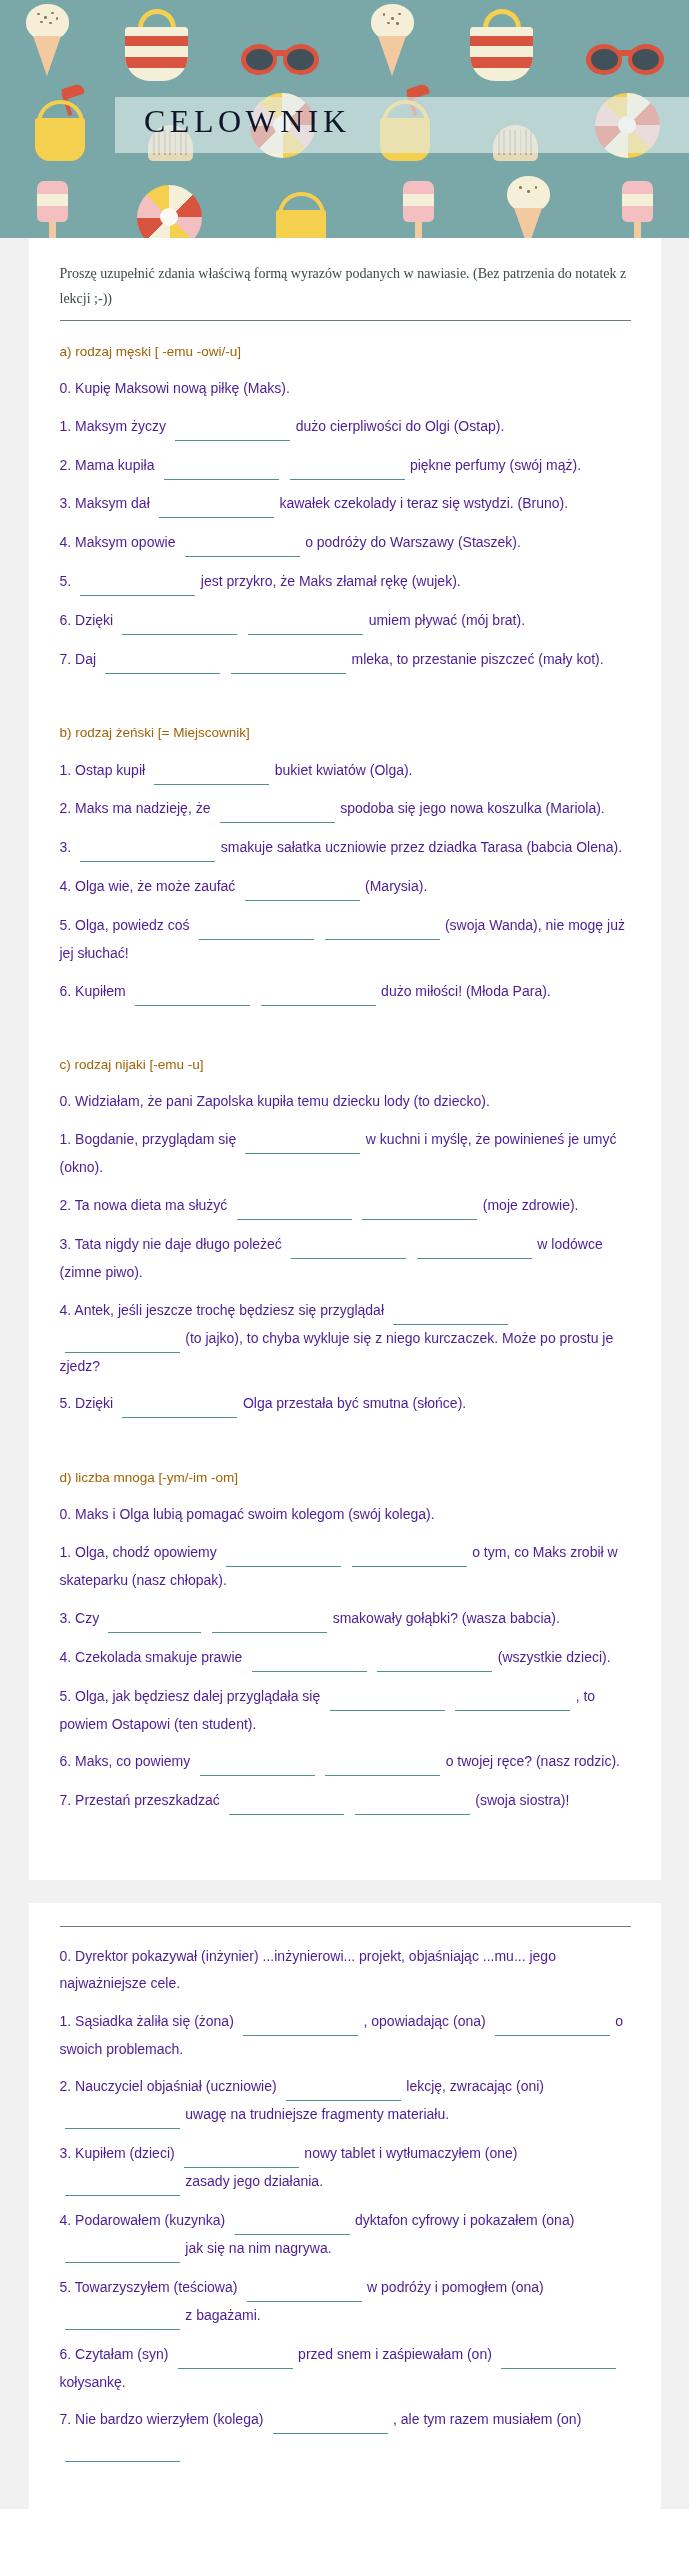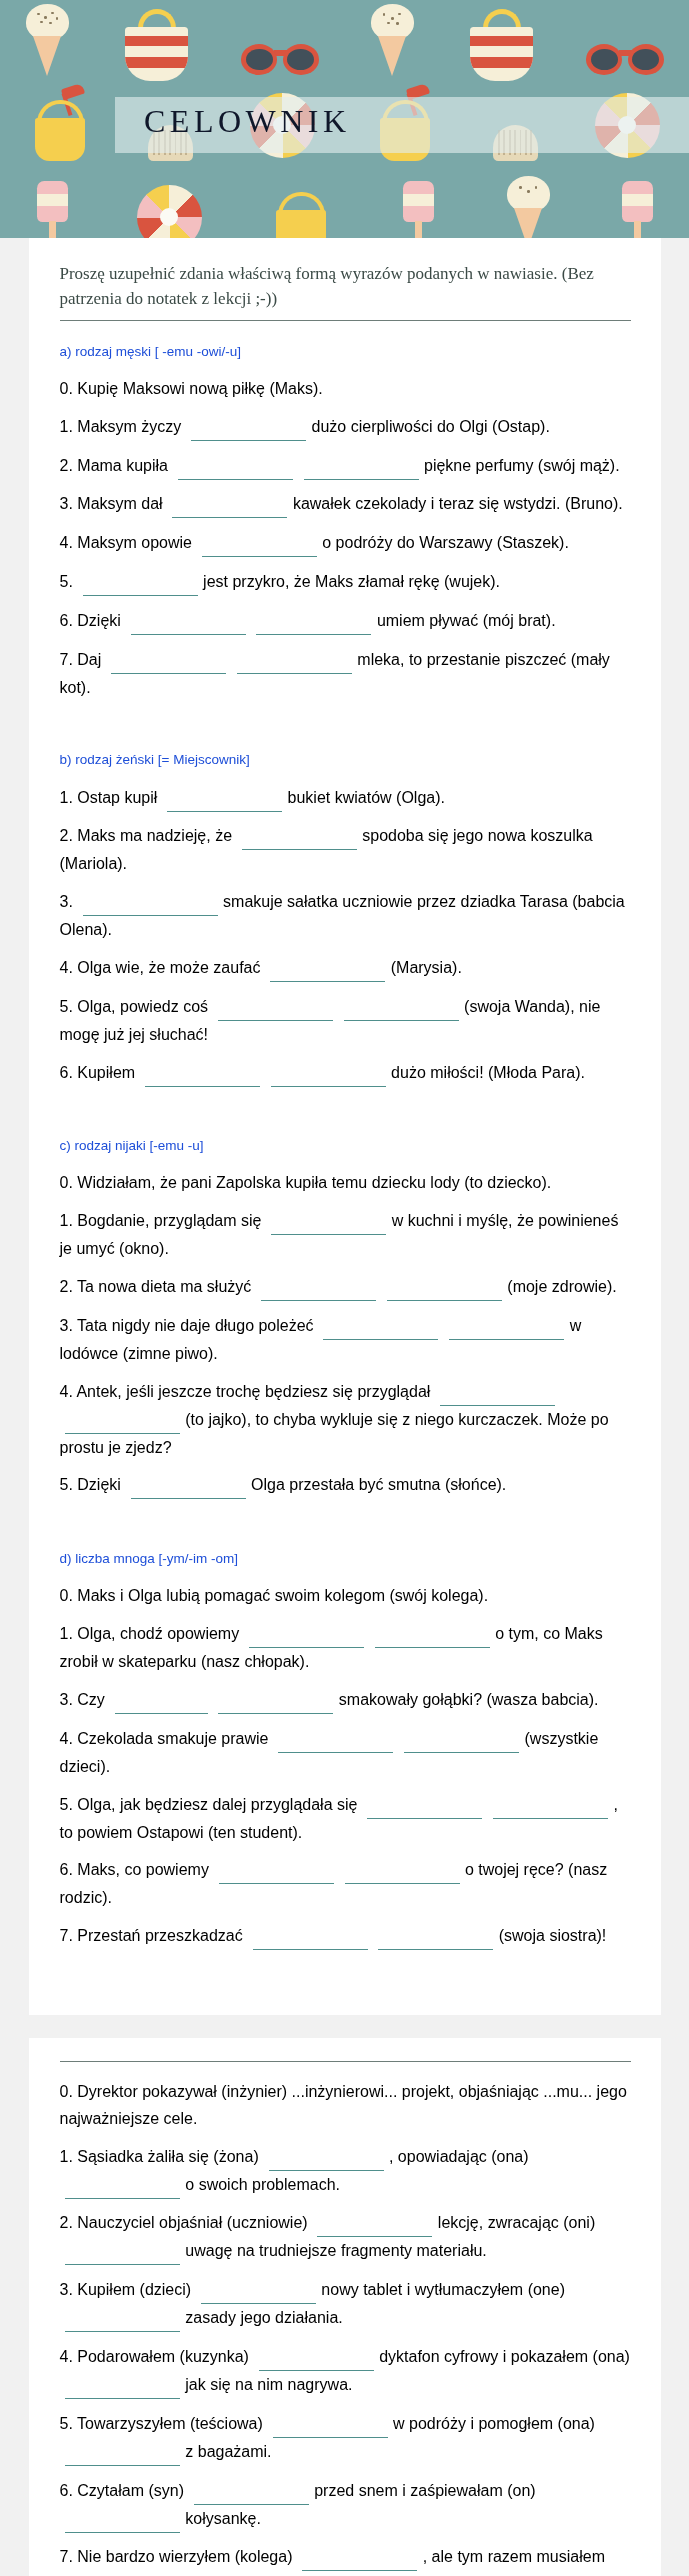--- a/index.html
+++ b/index.html
@@ -234,41 +234,41 @@
     padding: 23px 30.5px 36px 30.5px;
     box-sizing: border-box;
   }
   .sheet-gap {
     height: 23px;
     background: #f1f1f1;
   }
 
   .prompt {
     font-family: "Liberation Serif", serif;
-    font-size: 17px;
+    font-size: 14px;
     line-height: 25px;
     color: #3b4a46;
     margin: 0 0 9px 0;
   }
   .rule {
     border: none;
     border-top: 0.9px solid #6e7d79;
     margin: 0 0 16px 0;
   }
   .group-head {
     font-size: 13.5px;
     line-height: 21.5px;
     margin: 20px 0 12.6px 0;
-    color: #1d4ed8;
+    color: #a16207;
   }
   .item {
-    font-size: 16px;
+    font-size: 14px;
     line-height: 27px;
     margin: 0 0 10.8px 0;
-    color: #000000;
+    color: #4c1d95;
   }
   .blank {
     display: inline-block;
     border-bottom: 1.4px solid #4f8f8c;
     vertical-align: baseline;
     margin: 0 5.4px;
   }
   .b-md { width: 93px; }
   .b-lg { width: 115px; }
   .b-xl { width: 135px; }

